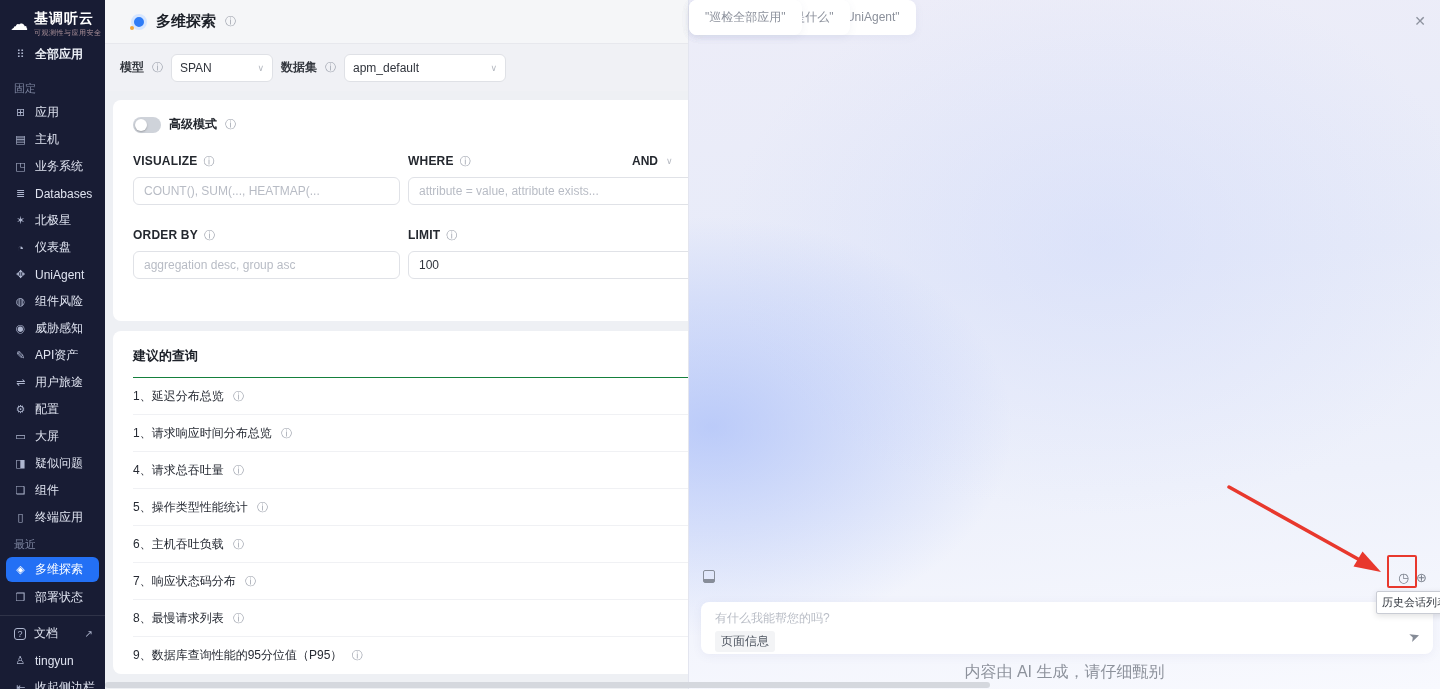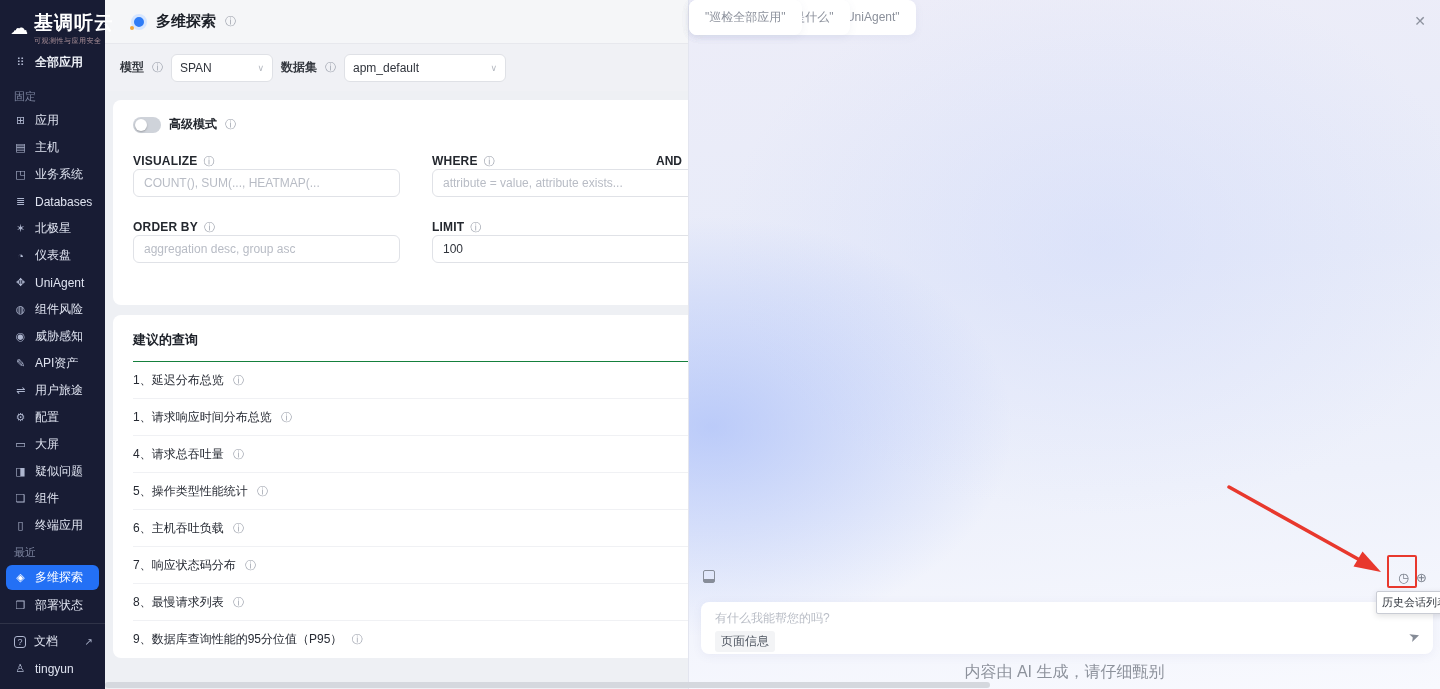--- a/index.html
+++ b/index.html
@@ -7,21 +7,21 @@
   body {
     font-family:"Liberation Sans","DejaVu Sans",sans-serif;
     position:relative; background:#eef0f4; font-size:12px; color:#262a33;
   }
 
   
   .sidebar{position:absolute;left:0;top:0;width:105px;height:689px;background:#181c34;z-index:60;
     display:flex;flex-direction:column;color:#dfe3f0;}
   .logo-row{display:flex;align-items:center;gap:6px;padding:10px 4px 8px 10px;}
   .logo-cloud{font-size:18px;color:#ffffff;line-height:1;}
-  .logo-title{font-size:19px;font-weight:bold;color:#ffffff;letter-spacing:1px;white-space:nowrap;}
+  .logo-title{font-size:14px;font-weight:bold;color:#ffffff;letter-spacing:1px;white-space:nowrap;}
   .logo-subtitle{font-size:7px;color:#a98f98;letter-spacing:.5px;white-space:nowrap;}
   .side-row{display:flex;align-items:center;gap:8px;height:27px;padding-left:14px;cursor:pointer;white-space:nowrap;}
   .side-row .g{width:13px;font-size:11px;color:#aeb6cf;text-align:center;flex:0 0 13px;}
   .side-row .lbl{font-size:12px;color:#dfe3f0;}
   .all-apps{height:30px;margin-bottom:4px;}
   .all-apps .lbl{font-weight:bold;color:#eef1f8;}
   .side-divider{height:1px;background:rgba(255,255,255,.10);margin:4px 0 4px 0;}
   .side-section{font-size:11px;color:#7d85a0;padding:6px 0 3px 14px;}
   .side-row.active{background:#2370f5;margin:2px 6px;border-radius:6px;padding-left:8px;height:25px;}
   .side-row.active .lbl,.side-row.active .g{color:#ffffff;}
@@ -46,27 +46,27 @@
   .sel-model{width:102px;}
   .sel-dataset{width:162px;margin-right:12px;}
 
   .card{background:#ffffff;border-radius:8px;margin-left:8px;width:920px;}
   .query-card{margin-top:9px;padding:16px 20px 42px 20px;}
   .toggle-row{display:flex;align-items:center;gap:8px;margin-bottom:14px;}
   .toggle{width:28px;height:16px;border-radius:8px;background:#cfd3da;position:relative;cursor:pointer;}
   .toggle::after{content:"";position:absolute;left:2px;top:2px;width:12px;height:12px;border-radius:50%;
     background:#fff;box-shadow:0 1px 2px rgba(0,0,0,.25);}
   .toggle-label{font-size:12px;font-weight:bold;color:#24282f;}
-  .qgrid{display:grid;grid-template-columns:267px 1fr;column-gap:32px;}
+  .qgrid{display:grid;grid-template-columns:267px 1fr;column-gap:8px;}
   .qlabel-row{display:flex;align-items:center;gap:6px;height:16px;margin-top:6px;position:relative;}
   .qlabel{font-size:12px;font-weight:bold;color:#24282f;letter-spacing:.2px;}
   .and-op{position:absolute;left:224px;display:flex;align-items:center;gap:8px;cursor:pointer;text-align:right;}
   .and-op .op{font-size:12px;font-weight:bold;color:#24282f;}
   .and-op .chev{color:#b4b8c0;font-size:9px;}
-  .qinput{width:100%;height:28px;border:1px solid #e0e2e7;border-radius:6px;padding:0 10px;
+  .qinput{width:100%;height:28px;border:1px solid #e0e2e7;border-radius:6px;margin-top:8px;padding:0 10px;
     font-size:12px;color:#30343c;font-family:inherit;outline:none;background:#fff;}
   .qinput::placeholder{color:#b8bcc5;}
   .qrow2{margin-top:16px;}
 
   .sugg-card{margin-top:10px;padding:0 20px;}
   .sugg-title{font-size:13px;font-weight:bold;color:#1d2129;padding:16px 0 12px 0;border-bottom:1px solid #15803d;}
   .sugg-list{list-style:none;}
   .sugg-list li{height:37px;line-height:37px;border-bottom:1px solid #f0f1f4;font-size:12px;color:#262a33;cursor:pointer;}
   .sugg-list li:last-child{border-bottom:none;}
   .sugg-list .info{margin-left:6px;}

